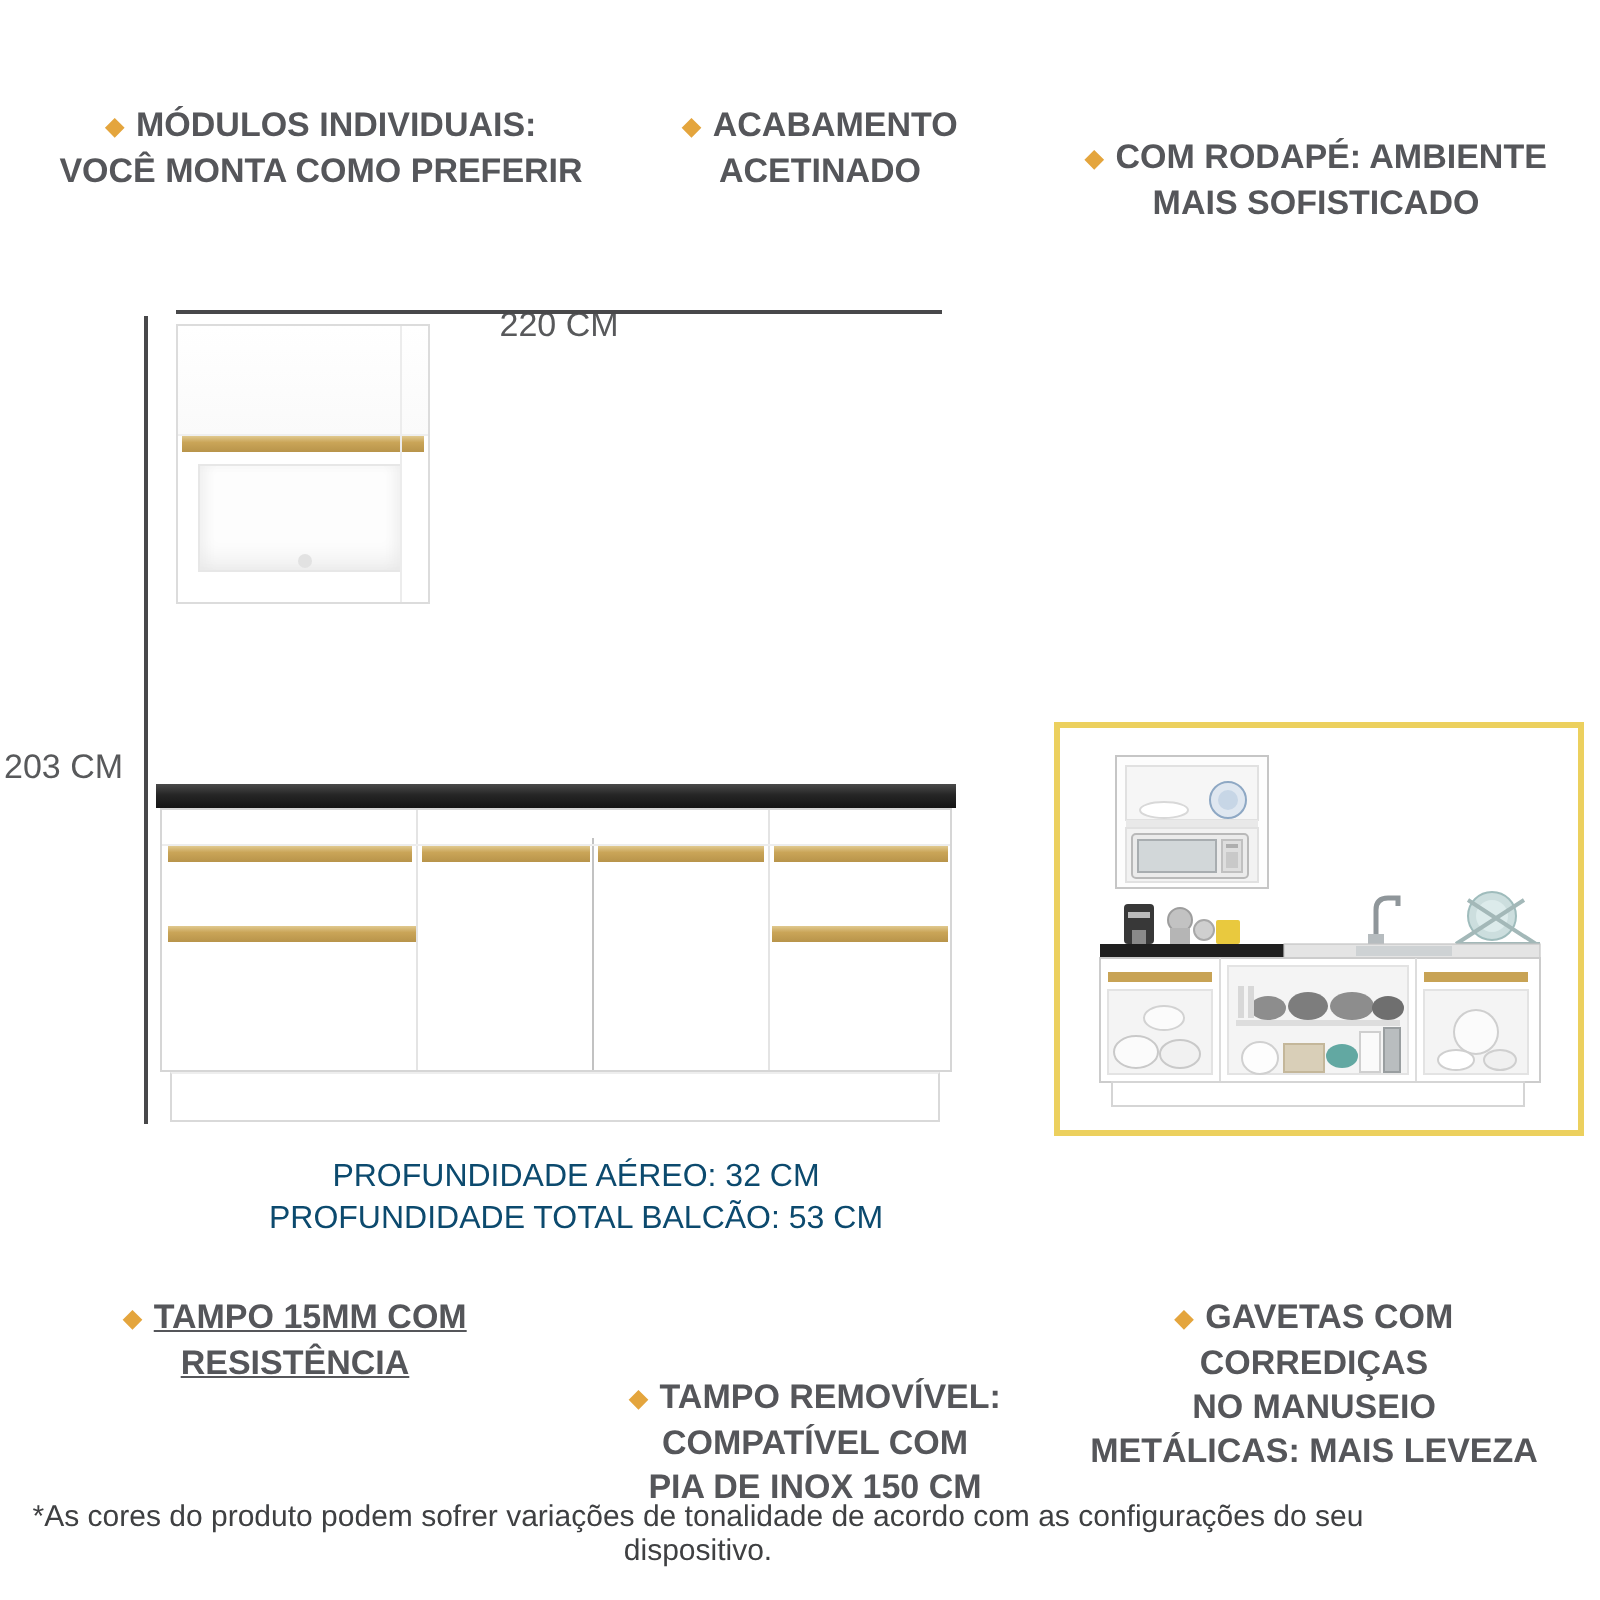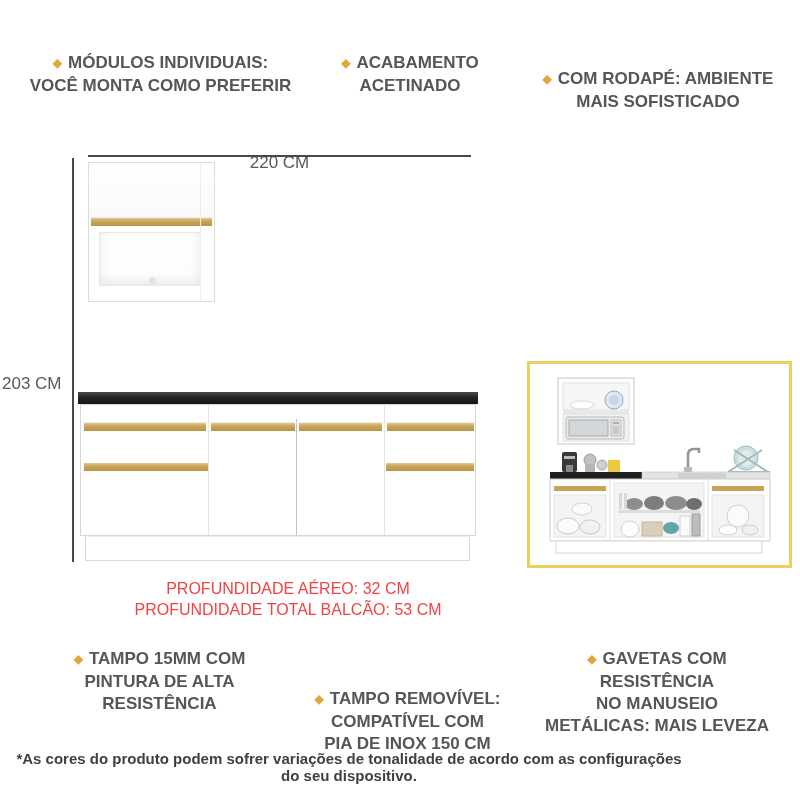--- a/index.html
+++ b/index.html
@@ -48,30 +48,30 @@
   .gold { position:absolute; height:8px;
           background:linear-gradient(180deg,#e0c98f 0%,#caa558 40%,#b8944a 100%); }
   .row1 { top:18px; }
   .row2 { top:58px; }
   .seam-h { position:absolute; height:1px; background:#ededed; left:0; right:0; }
   .plinth { position:absolute; left:7px; right:8px; top:144px; height:25px;
             background:#ffffff; border:1px solid #d9d9d9; border-top-color:#eeeeee; }
 
   
   .depth { position:absolute; left:88px; top:578px; width:400px; text-align:center;
-           color:#ef4444; font-size:16px; line-height:21px; }
+           color:#0c4a6e; font-size:16px; line-height:21px; }
 
   
   .photo { position:absolute; left:527px; top:361px; width:265px; height:207px;
            border:3px solid #ecd05e; background:#ffffff; }
   .photo svg { display:block; }
 
   
   .disclaimer { position:absolute; left:0; top:750px; width:686px; text-align:center;
-                color:#3f4042; font-size:15px; font-weight:700;padding-left:12px; }
+                color:#3f4042; font-size:15px; font-weight:400;padding-left:12px; }
 </style>
 </head>
 <body>
 
 <div class="canvas">
 
   <div class="feat" style="left:28px; top:52px; width:265px;">
     <div><span class="diamond">◆</span><span>MÓDULOS INDIVIDUAIS:</span></div>
     <div>VOCÊ MONTA COMO PREFERIR</div>
   </div>
@@ -196,31 +196,30 @@
 
         <rect x="182" y="131" width="52" height="42" fill="#f4f4f4" stroke="#e3e3e3"></rect>
         <circle cx="208" cy="152" r="11" fill="#fbfbfb" stroke="#cfcfcf"></circle>
         <ellipse cx="198" cy="166" rx="9" ry="5" fill="#ffffff" stroke="#cfcfcf"></ellipse>
         <ellipse cx="220" cy="166" rx="8" ry="5" fill="#f0f0f0" stroke="#cfcfcf"></ellipse>
         <rect x="26" y="177" width="206" height="12" fill="#ffffff" stroke="#d5d5d5"></rect>
       </g>
     </svg>
   </div>
 
-  <div class="feat" style="left:52px; top:648px; width:215px;">
+  <div class="feat" style="left:40px; top:648px; width:215px;text-decoration:underline;">
     <div><span class="diamond">◆</span><span>TAMPO 15MM COM</span></div>
-    <div>PINTURA DE ALTA</div>
     <div>RESISTÊNCIA</div>
   </div>
   <div class="feat" style="left:305px; top:688px; width:205px;">
     <div><span class="diamond">◆</span><span>TAMPO REMOVÍVEL:</span></div>
     <div>COMPATÍVEL COM</div>
     <div>PIA DE INOX 150 CM</div>
   </div>
   <div class="feat" style="left:533px; top:648px; width:248px;">
-    <div><span class="diamond">◆</span><span>GAVETAS COM RESISTÊNCIA</span></div>
+    <div><span class="diamond">◆</span><span>GAVETAS COM CORREDIÇAS</span></div>
     <div>NO MANUSEIO</div>
     <div>METÁLICAS: MAIS LEVEZA</div>
   </div>
 
   <div class="disclaimer">*As cores do produto podem sofrer variações de tonalidade de acordo com as configurações do seu dispositivo.</div>
 
 </div>
 
 </body></html>

